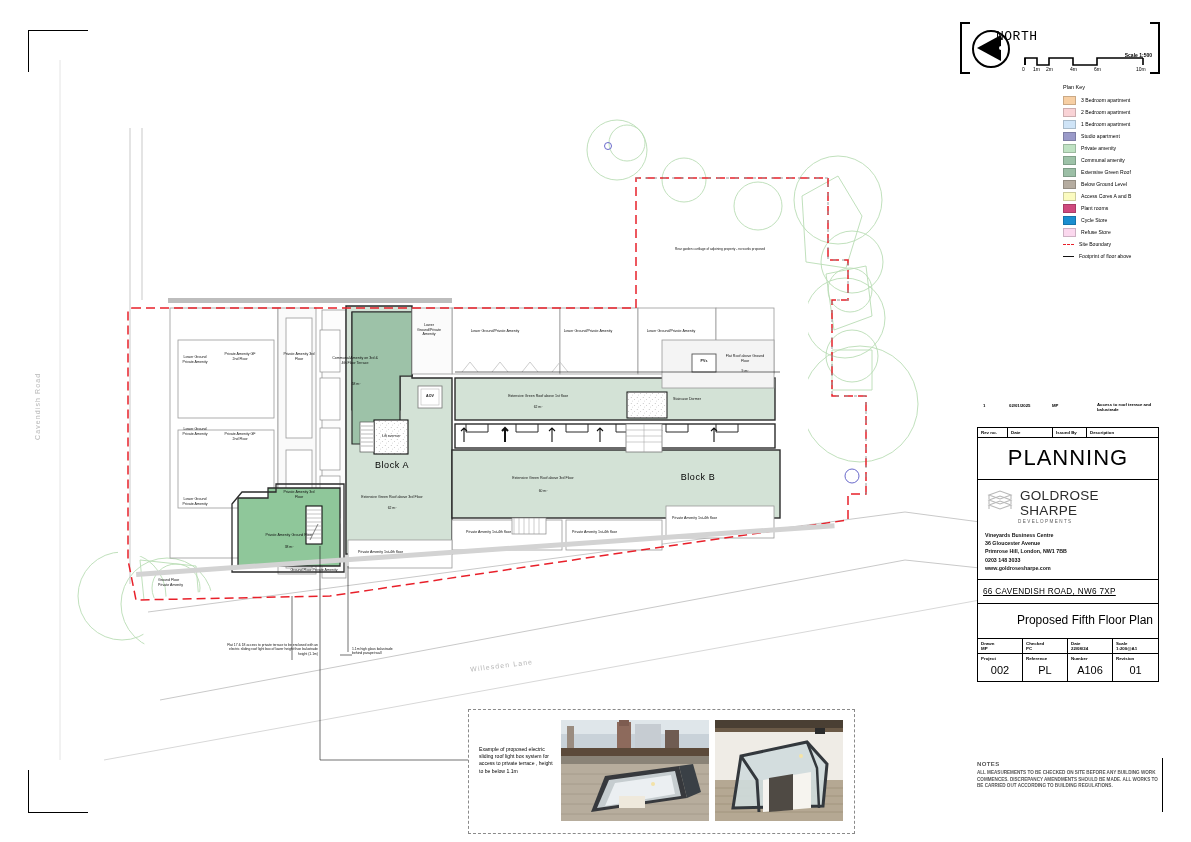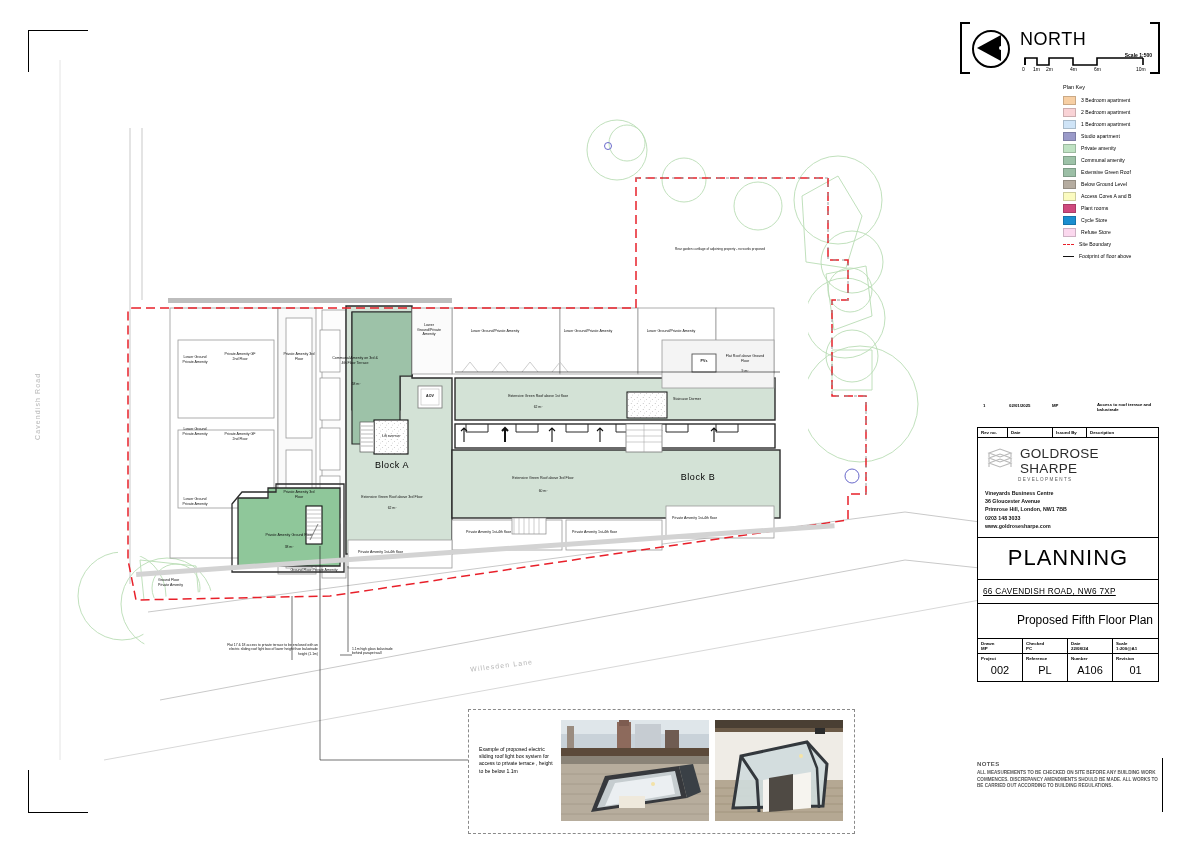--- a/index.html
+++ b/index.html
@@ -12,21 +12,21 @@
 
   
   #north-scale{position:absolute;left:960px;top:22px;width:200px;height:52px;}
   .bracket{position:absolute;top:0;width:8px;height:48px;border:2px solid #000;}
   .bracket.l{left:0;border-right:none;}
   .bracket.r{right:0;border-left:none;}
   .compass{position:absolute;left:12px;top:8px;width:34px;height:34px;border:2px solid #000;border-radius:50%;overflow:hidden;background:#fff;}
   .compass .needle{position:absolute;left:3px;top:3px;width:0;height:0;
       border-top:13px solid transparent;border-bottom:13px solid transparent;border-right:24px solid #000;}
   .compass .dot{position:absolute;right:5px;top:14px;width:4px;height:4px;background:#fff;border-radius:50%;}
-  #north-label{position:absolute;left:60px;top:7px;font-size:18px;letter-spacing:.5px;font-weight:400;}
+  #north-label{position:absolute;left:36px;top:7px;font-size:13px;letter-spacing:.5px;font-weight:400;font-family:Liberation Mono, monospace;}
   #scalebar{position:absolute;left:63px;top:34px;width:122px;height:10px;}
   #scalebar svg{display:block;}
   #scale-note{position:absolute;right:8px;top:30px;font-size:5px;font-weight:bold;}
   .scale-tick{position:absolute;top:44px;font-size:5px;}
 
   
   #plan-key{position:absolute;left:1063px;top:84px;width:100px;}
   #plan-key .kt{font-size:5.5px;margin-bottom:4px;}
   .krow{display:flex;align-items:center;height:12px;}
   .kswatch{width:11px;height:7px;margin-right:5px;flex:0 0 auto;border:0.4px solid rgba(0,0,0,.18);}
@@ -454,20 +454,24 @@
     <div class="tbrow">
       <div class="tbcols">
         <div class="tbcell tbhead" style="width:30px;">Rev no.</div>
         <div class="tbcell tbhead" style="width:45px;">Date</div>
         <div class="tbcell tbhead" style="width:34px;">Issued By</div>
         <div class="tbcell tbhead" style="flex:1;">Description</div>
       </div>
     </div>
 
     <div class="tbrow">
+      <div id="planning-row">PLANNING</div>
+    </div>
+
+    <div class="tbrow">
       <div id="logo-row">
         <div class="logo-wrap">
           <div id="logo-mark">
             <svg width="30" height="26" viewBox="0 0 30 26">
               <g fill="none" stroke="#b8b8b8" stroke-width="1.1">
                 <path d="M4 7 L15 3 L26 7 L15 11 Z"></path>
                 <path d="M4 12 L15 8 L26 12 L15 16 Z"></path>
                 <path d="M4 17 L15 13 L26 17 L15 21 Z"></path>
                 <path d="M4 7 L4 11 M26 7 L26 11 M4 12 L4 16 M26 12 L26 16 M4 17 L4 21 M26 17 L26 21"></path>
               </g>
@@ -482,24 +486,20 @@
           <div>Vineyards Business Centre</div>
           <div>36 Gloucester Avenue</div>
           <div>Primrose Hill, London, NW1 7BB</div>
           <div>0203 148 3033</div>
           <div>www.goldrosesharpe.com</div>
         </div>
       </div>
     </div>
 
     <div class="tbrow">
-      <div id="planning-row">PLANNING</div>
-    </div>
-
-    <div class="tbrow">
       <div id="site-addr">66 CAVENDISH ROAD, NW6 7XP</div>
     </div>
 
     <div class="tbrow">
       <div id="dwg-title">Proposed Fifth Floor Plan</div>
     </div>
 
     <div class="tbrow">
       <div class="tbcols" id="meta-cols">
           <div class="tbcell" style="width: 25%;">

